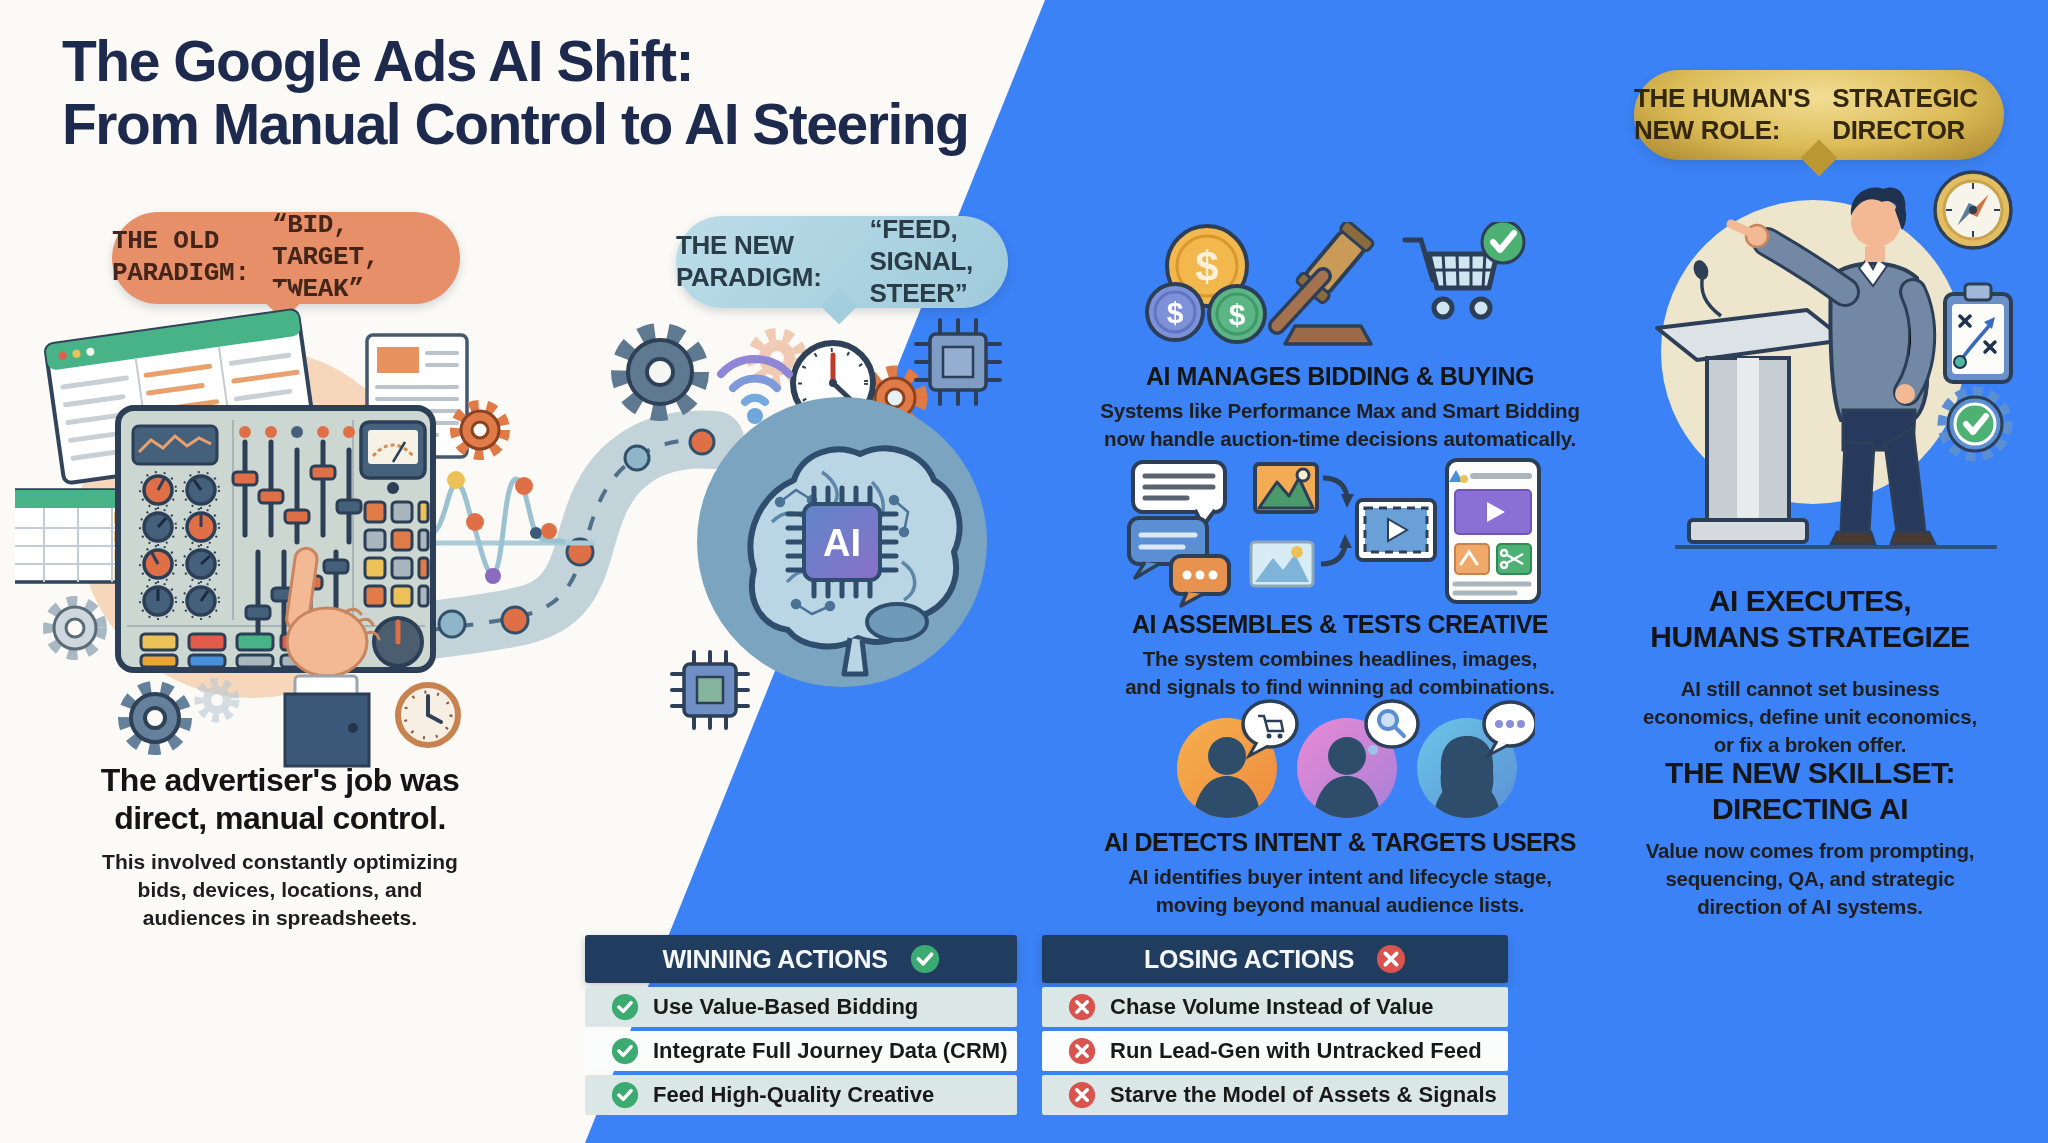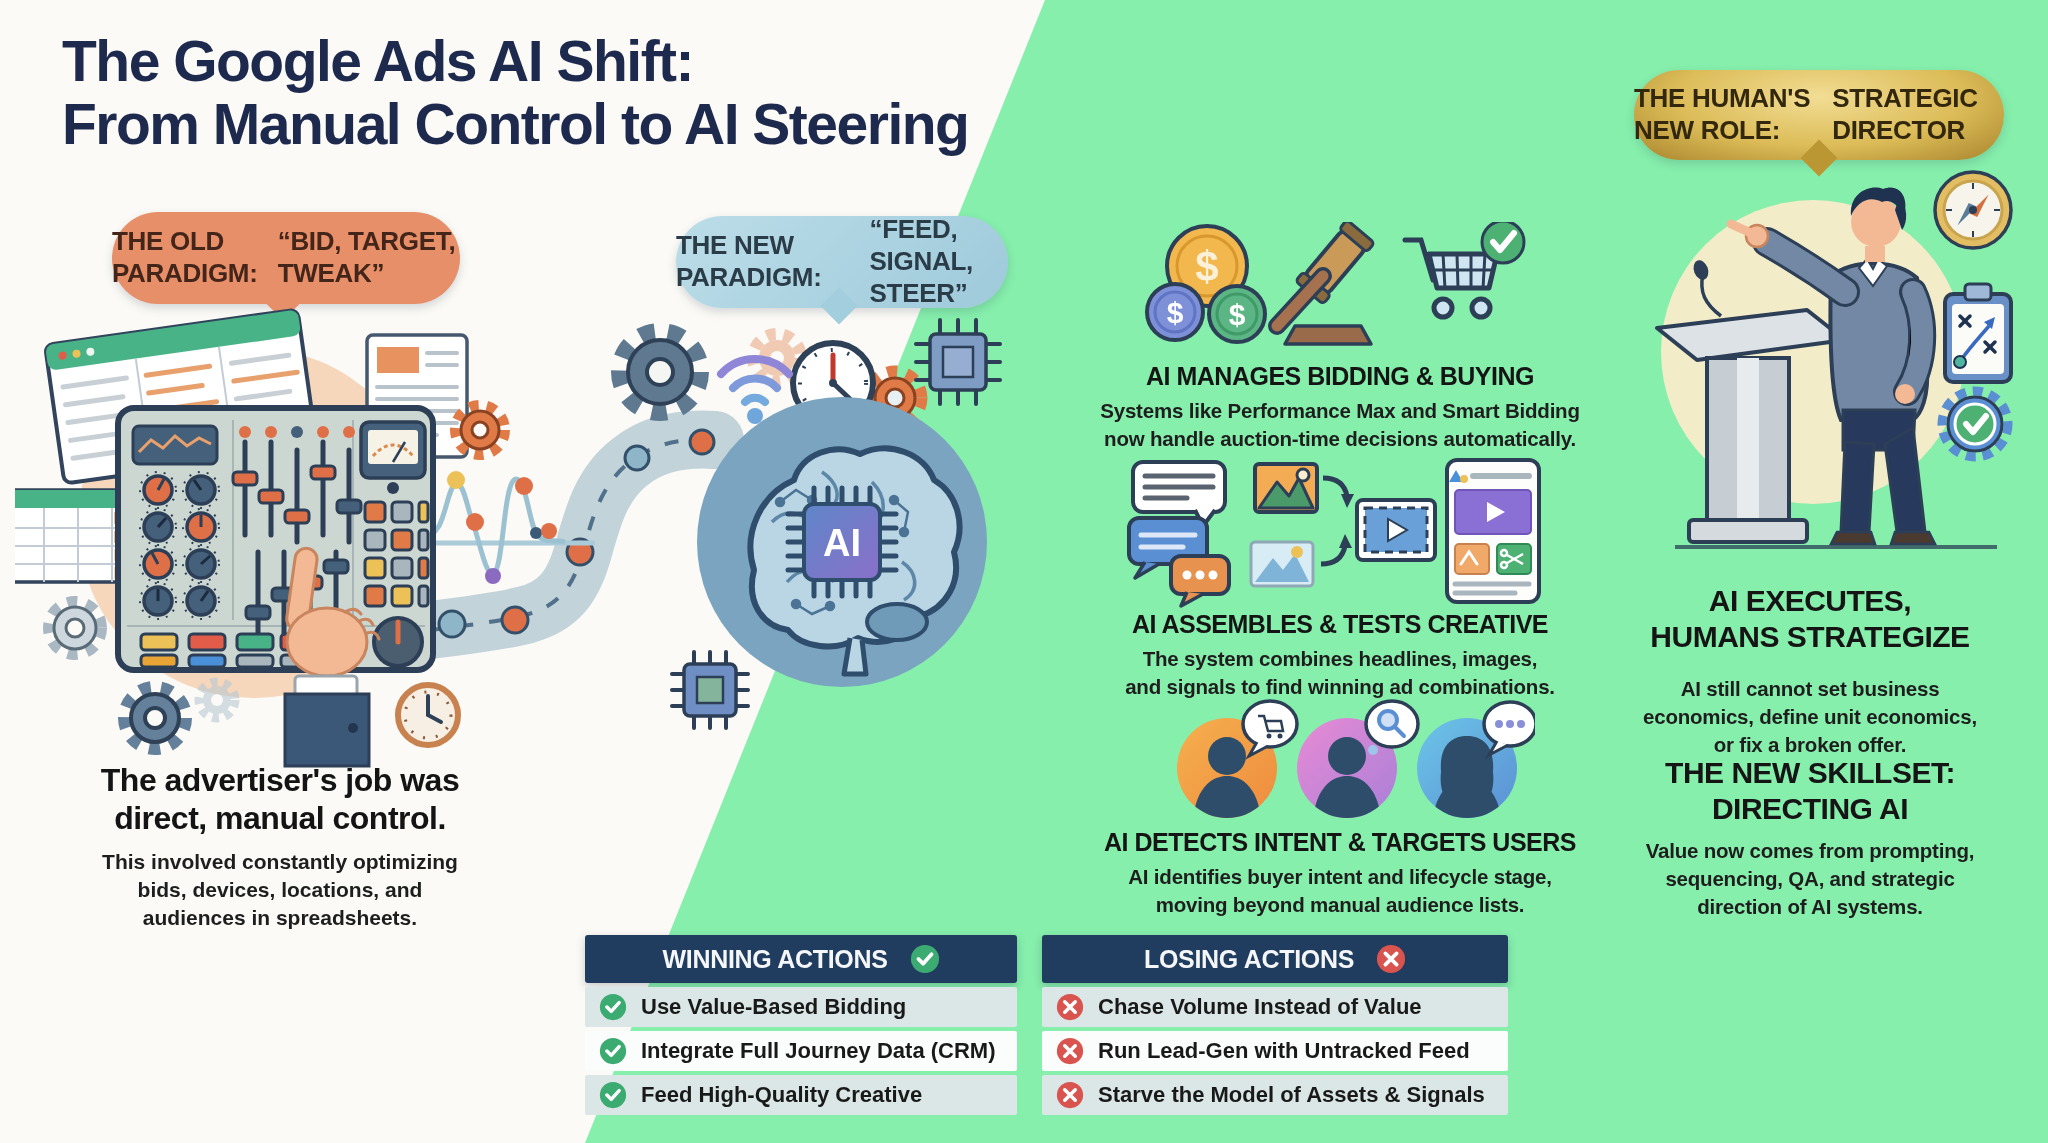--- a/index.html
+++ b/index.html
@@ -1,51 +1,51 @@
 <!DOCTYPE html>
 <html><head>
 <meta charset="utf-8">
 <style>
   html,body{margin:0;padding:0;}
   #stage{position:relative;width:2048px;height:1143px;overflow:hidden;
-         background:#86efac;font-family:"Liberation Sans",sans-serif;}
+         background:#3b82f6;font-family:"Liberation Sans",sans-serif;}
   .wedge{position:absolute;inset:0;background:#fbfaf6;
          clip-path:polygon(0 0,1045px 0,585px 1143px,0 1143px);}
   .abs{position:absolute;}
   .ctr{text-align:center;}
   
   .title{left:62px;top:30px;width:1100px;color:#1d2a4e;font-weight:800;
          font-size:57px;line-height:63px;letter-spacing:-1.5px;}
   
   .bubble{border-radius:46px;display:flex;flex-direction:row;justify-content:center;
           align-items:center;font-weight:800;line-height:1.22;letter-spacing:-0.3px;
           box-shadow:0 4px 10px rgba(40,60,80,.18);}
   .bubble .tail{position:absolute;bottom:-11px;width:26px;height:26px;transform:rotate(45deg);}
-  .b-old{left:112px;top:212px;width:348px;height:92px;background:#e78f69;color:#44251a;font-size:26px;}
+  .b-old{left:112px;top:212px;width:348px;height:92px;background:#e78f69;color:#44251a;font-size:26px;font-family:Liberation Mono, monospace;}
   .b-old .tail{left:158px;background:#e78f69;}
   .b-new{left:676px;top:216px;width:332px;height:92px;
          background:linear-gradient(135deg,#bcdde8,#9ecadb);color:#2b3c49;font-size:26px;gap:48px;}
   .b-new .tail{left:150px;background:#a3cedd;}
   .b-gold{left:1634px;top:70px;width:370px;height:90px;
           background:radial-gradient(ellipse at 50% 30%,#f2dd94 0%,#dcbc58 55%,#a8842c 100%);
           color:#33270d;font-size:26px;}
   .b-gold .tail{left:172px;background:#bb9734;}
   
   .h-left{font-size:32px;font-weight:700;color:#141414;line-height:1.18;letter-spacing:-0.5px;}
   .h-mid{font-size:25px;font-weight:800;color:#151515;letter-spacing:-0.5px;}
   .h-right{font-size:30px;font-weight:700;color:#151515;line-height:1.2;letter-spacing:-0.5px;}
   .sub{font-size:20.5px;font-weight:600;color:#1e1e1e;line-height:1.36;letter-spacing:-0.2px;}
   .sub-l{font-size:21px;font-weight:600;color:#1e1e1e;line-height:1.35;}
   
   .tbl-col{position:absolute;top:935px;}
   .tbl-head{height:48px;background:#203c5e;border-radius:3px;display:flex;align-items:center;
             justify-content:center;gap:22px;color:#f4f6f8;font-weight:800;font-size:25px;
             letter-spacing:-0.3px;box-shadow:0 3px 8px rgba(30,50,70,.25);}
   .tbl-row{height:40px;margin-top:4px;display:flex;align-items:center;gap:14px;
-           padding-left:14px;box-sizing:border-box;font-size:22px;font-weight:600;color:#191919;
+           padding-left:26px;box-sizing:border-box;font-size:22px;font-weight:600;color:#191919;
            border-radius:2px;}
   .row-a{background:#dbe7e7;}
   .row-b{background:#fbfdfd;}
   .cicon{flex:0 0 auto;display:inline-flex;}
   svg{display:block;}
 </style>
 </head>
 <body>
 
 <div id="stage">

